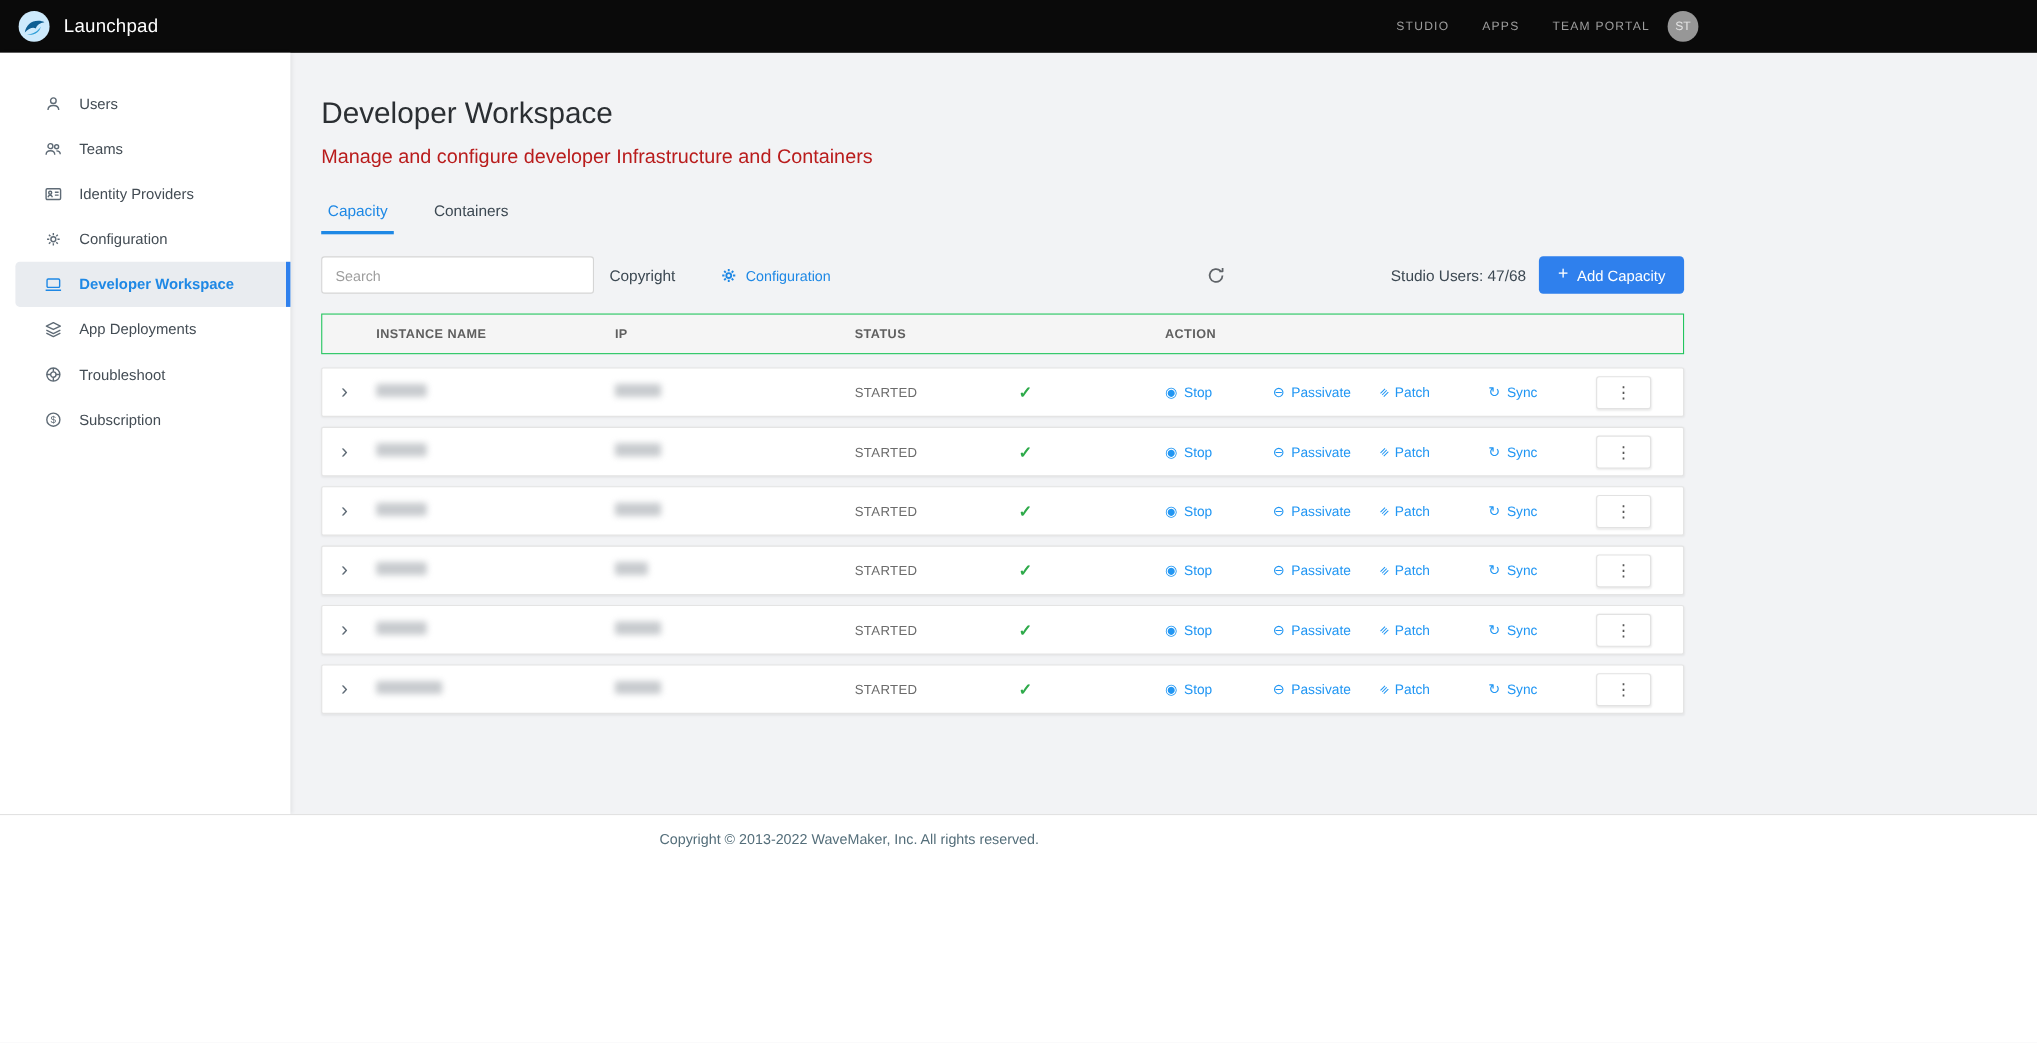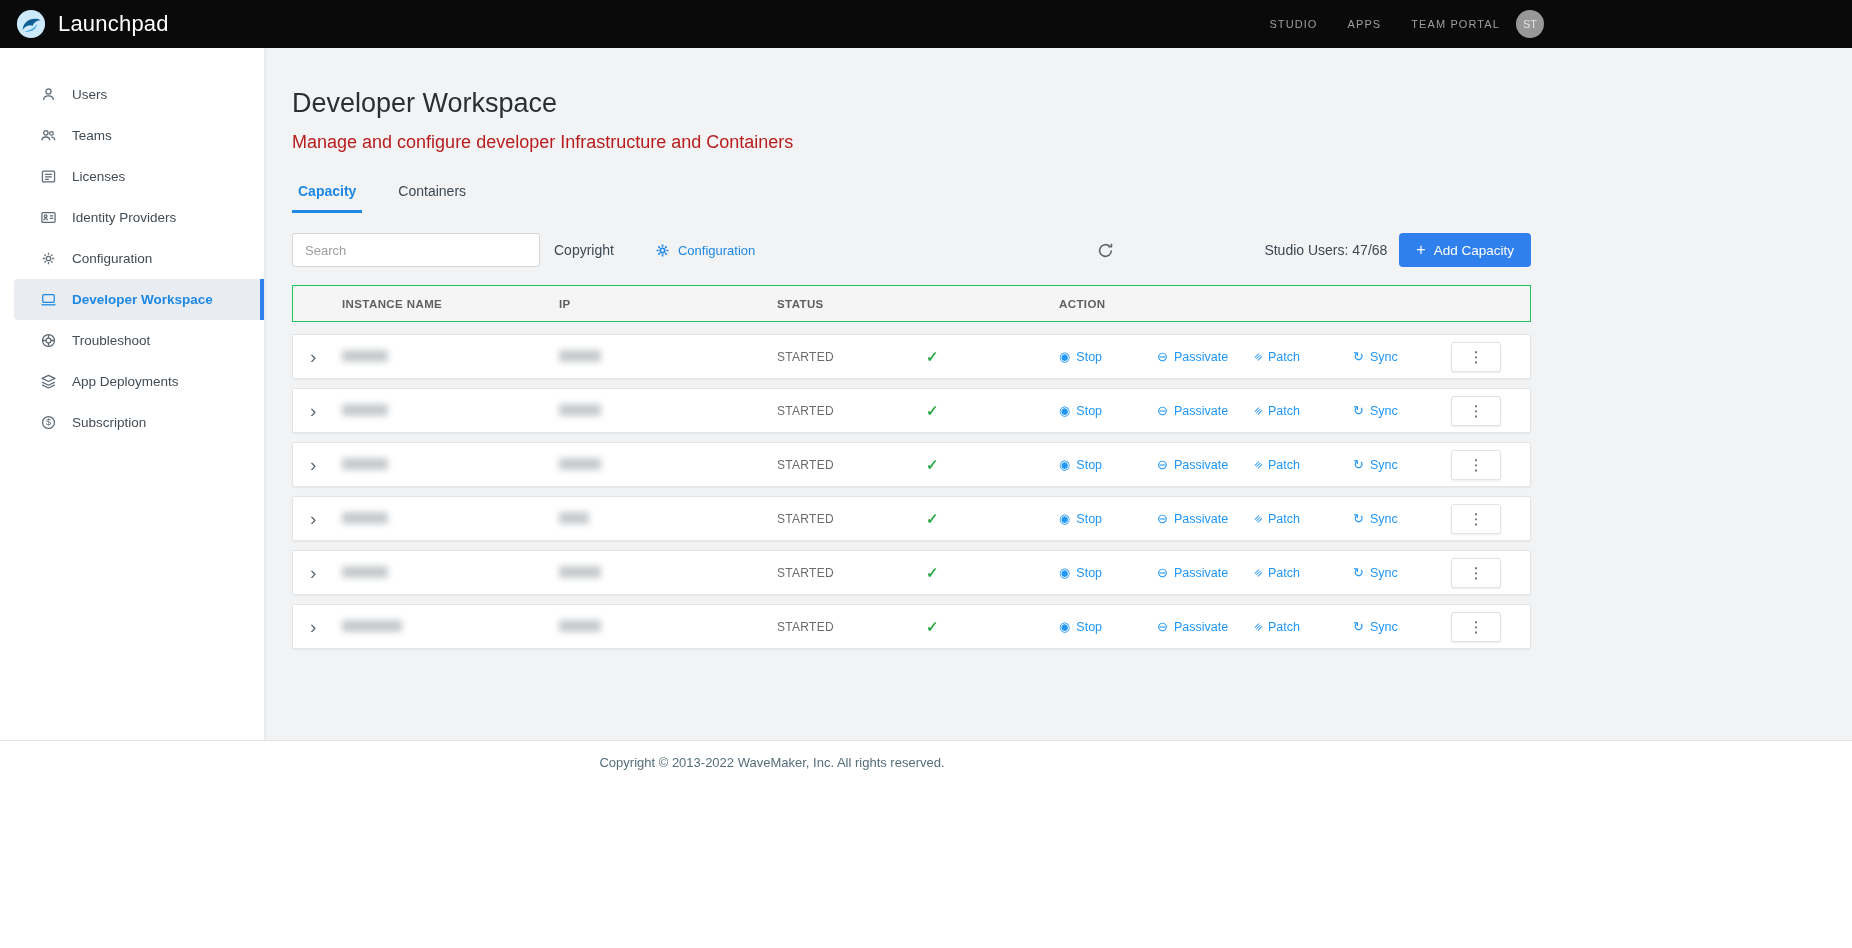--- a/index.html
+++ b/index.html
@@ -4,21 +4,21 @@
 <style>
   html,body{margin:0;padding:0;width:1852px;height:948px;overflow:hidden;
     font-family:"Liberation Sans",sans-serif;background:#f2f3f5;}
   *{box-sizing:border-box;}
   .app{width:1852px;height:948px;display:flex;flex-direction:column;}
 
   
   .topbar{height:48px;background:#0a0a0a;display:flex;align-items:center;
     padding:0 308px 0 16px;flex:0 0 48px;}
   .brand-logo{width:30px;height:30px;display:inline-flex;}
-  .brand-name{color:#fff;font-size:22px;margin-left:12px;letter-spacing:.2px;}
+  .brand-name{color:#fff;font-size:17px;margin-left:12px;letter-spacing:.2px;}
   .top-nav{margin-left:auto;display:flex;align-items:center;gap:30px;}
   .top-nav-link{color:#9e9e9e;font-size:11px;letter-spacing:1.1px;text-decoration:none;cursor:pointer;}
   .avatar{width:28px;height:28px;border-radius:50%;background:#979797;color:#e4e4e4;
     font-size:11px;display:flex;align-items:center;justify-content:center;margin-left:16px;cursor:pointer;}
 
   
   .body-row{flex:1;display:flex;min-height:0;}
   .sidebar{width:264px;background:#fff;box-shadow:1px 0 4px rgba(0,0,0,.07);padding-top:26px;flex:0 0 264px;}
   .side-item{display:flex;align-items:center;gap:15px;margin-left:14px;padding:12px 10px 12px 26px;
     color:#434c54;font-size:13.5px;cursor:pointer;position:relative;border-radius:4px 0 0 4px;}
@@ -27,21 +27,21 @@
   .side-item.active .side-icon{color:#1e88e5;}
   .side-item.active::after{content:'';position:absolute;right:0;top:0;bottom:0;width:4px;background:#2f80ed;}
 
   .main{flex:1;padding:40px 321px 0 28px;overflow:hidden;}
   .page-title{margin:0;font-size:27px;font-weight:500;color:#2b2f33;}
   .page-sub{margin:13px 0 0;font-size:18px;color:#b91c1c;}
 
   
   .tabs{display:flex;gap:30px;margin-top:26px;}
   .tab{font-size:14px;padding:4px 6px 11px;color:#3c4852;cursor:pointer;}
-  .tab.active{color:#1e88e5;border-bottom:3px solid #1e88e5;font-weight:bold;}
+  .tab.active{color:#1e88e5;border-bottom:3px solid #1e88e5;font-weight:normal;}
 
   
   .toolbar{display:flex;align-items:center;margin-top:20px;}
   .search-input{width:248px;height:34px;border:1px solid #d5d5d5;border-radius:3px;
     padding:0 12px;font-size:13px;color:#333;background:#fff;outline:none;}
   .search-input::placeholder{color:#9e9e9e;}
   .instances-label{margin-left:14px;font-size:14px;color:#3c4852;}
   .config-link{margin-left:40px;display:flex;align-items:center;gap:7px;color:#1e88e5;
     font-size:13px;cursor:pointer;text-decoration:none;}
   .gear-ic{display:inline-flex;width:17px;height:17px;color:#1e88e5;}
@@ -128,29 +128,20 @@
                 <circle cx="10.8" cy="6" r="1.7"></circle>
                 <path d="M1.8 12.8c0-2.1 1.7-3.4 3.7-3.4s3.7 1.3 3.7 3.4"></path>
                 <path d="M10.6 9.6c1.9 0 3.3 1.1 3.3 2.9"></path>
               </svg>
             </span>
             <span class="side-label">Teams</span>
           </div>
           <div class="side-item">
             <span class="side-icon">
               <svg viewBox="0 0 16 16" width="17" height="17" fill="none" stroke="currentColor" stroke-width="1.2">
-                <rect x="2.3" y="3" width="11.4" height="10" rx="1"></rect>
-                <path d="M4.8 6h6.4M4.8 8.3h6.4M4.8 10.6h3.5"></path>
-              </svg>
-            </span>
-            <span class="side-label">Licenses</span>
-          </div>
-          <div class="side-item">
-            <span class="side-icon">
-              <svg viewBox="0 0 16 16" width="17" height="17" fill="none" stroke="currentColor" stroke-width="1.2">
                 <rect x="1.8" y="3.4" width="12.4" height="9.2" rx="1"></rect>
                 <circle cx="5.3" cy="6.8" r="1.3"></circle>
                 <path d="M3.4 10.6c.4-1.1 1-1.6 1.9-1.6s1.5.5 1.9 1.6M9.3 6.4h3.2M9.3 8.8h3.2"></path>
               </svg>
             </span>
             <span class="side-label">Identity Providers</span>
           </div>
           <div class="side-item">
             <span class="side-icon">
               <svg viewBox="0 0 16 16" width="17" height="17" fill="none" stroke="currentColor" stroke-width="1.2">
@@ -161,40 +152,40 @@
             <span class="side-label">Configuration</span>
           </div>
           <div class="side-item active">
             <span class="side-icon">
               <svg viewBox="0 0 16 16" width="17" height="17" fill="none" stroke="currentColor" stroke-width="1.2">
                 <rect x="2.6" y="3.4" width="10.8" height="7.2" rx="1"></rect>
                 <path d="M1.4 13h13.2"></path>
               </svg>
             </span>
             <span class="side-label">Developer Workspace</span>
-          </div>
-          <div class="side-item">
-            <span class="side-icon">
-              <svg viewBox="0 0 16 16" width="17" height="17" fill="none" stroke="currentColor" stroke-width="1.2">
-                <circle cx="8" cy="8" r="5.6"></circle>
-                <circle cx="8" cy="8" r="2.3"></circle>
-                <path d="M8 2.4v3.3M8 10.3v3.3M2.4 8h3.3M10.3 8h3.3"></path>
-              </svg>
-            </span>
-            <span class="side-label">Troubleshoot</span>
           </div>
           <div class="side-item">
             <span class="side-icon">
               <svg viewBox="0 0 16 16" width="17" height="17" fill="none" stroke="currentColor" stroke-width="1.2" stroke-linejoin="round">
                 <path d="M8 2.2l6 2.9-6 2.9-6-2.9z"></path>
                 <path d="M2 8.6l6 2.9 6-2.9"></path>
                 <path d="M2 11.2l6 2.9 6-2.9"></path>
               </svg>
             </span>
             <span class="side-label">App Deployments</span>
+          </div>
+          <div class="side-item">
+            <span class="side-icon">
+              <svg viewBox="0 0 16 16" width="17" height="17" fill="none" stroke="currentColor" stroke-width="1.2">
+                <circle cx="8" cy="8" r="5.6"></circle>
+                <circle cx="8" cy="8" r="2.3"></circle>
+                <path d="M8 2.4v3.3M8 10.3v3.3M2.4 8h3.3M10.3 8h3.3"></path>
+              </svg>
+            </span>
+            <span class="side-label">Troubleshoot</span>
           </div>
           <div class="side-item">
             <span class="side-icon">
               <svg viewBox="0 0 16 16" width="17" height="17" fill="none" stroke="currentColor" stroke-width="1.2">
                 <circle cx="8" cy="8" r="5.6"></circle>
                 <text x="8" y="10.8" font-size="8.5" text-anchor="middle" fill="currentColor" stroke="none" font-family="Liberation Sans, sans-serif">$</text>
               </svg>
             </span>
             <span class="side-label">Subscription</span>
           </div>

